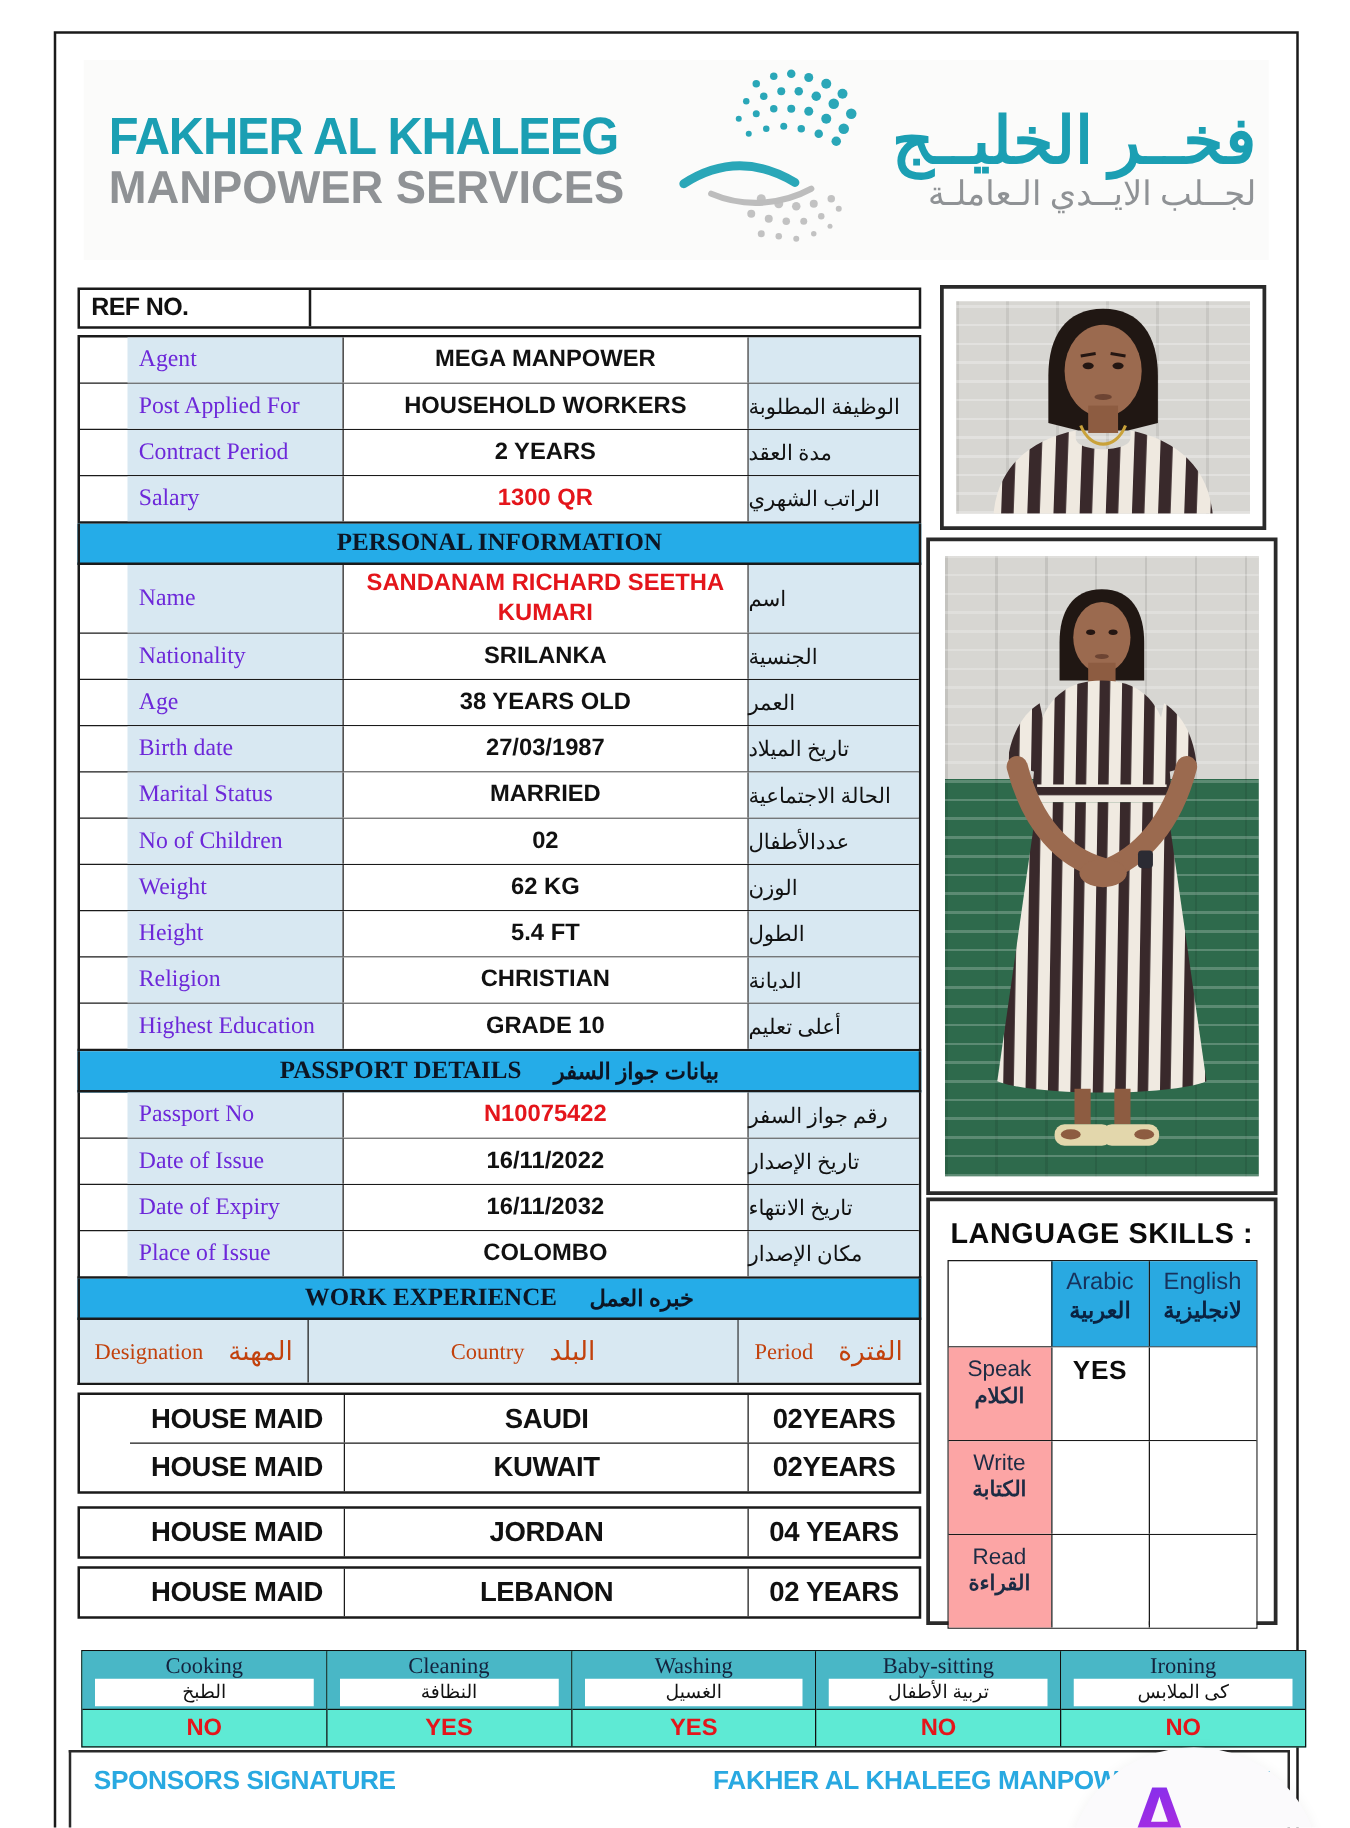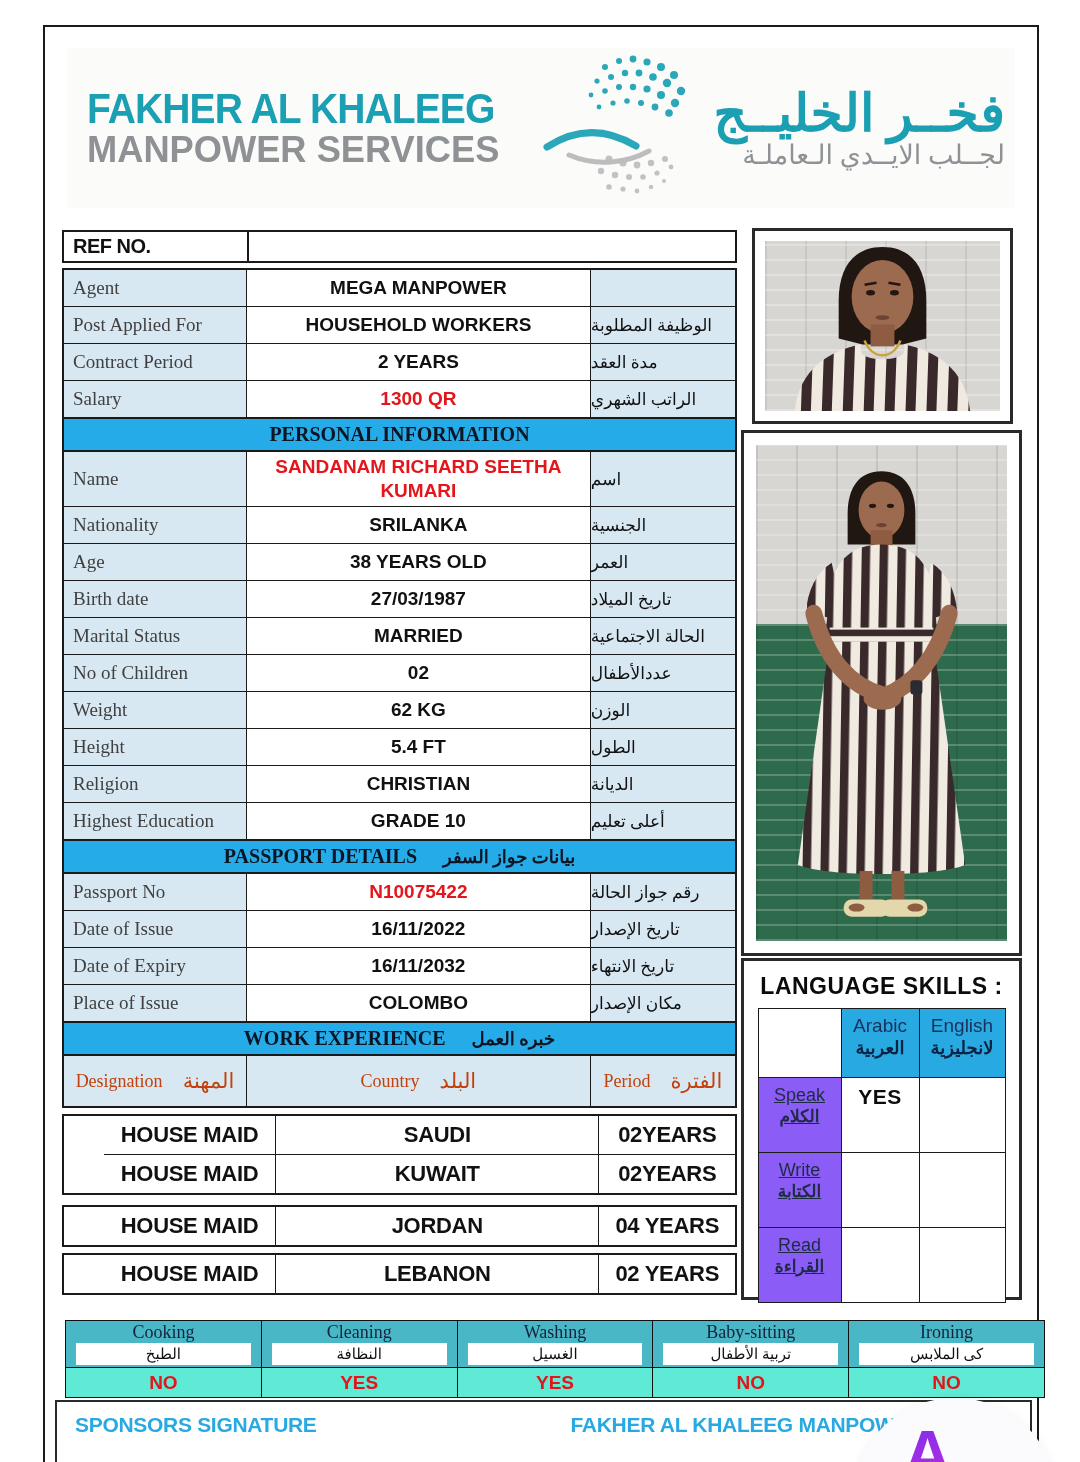--- a/index.html
+++ b/index.html
@@ -23,21 +23,21 @@
   #main-table{left:62px;top:230px;width:675px;}
   .boxed{border:2px solid #1a1a1a;background:#fff;box-sizing:border-box;}
   #ref-row{height:33px;display:flex;margin-bottom:5px;}
   #ref-label{width:183px;display:flex;align-items:center;padding-left:9px;box-sizing:border-box;
              font-family:"Liberation Sans",sans-serif;font-weight:bold;font-size:20px;letter-spacing:-.5px;}
   #ref-value{flex:1;border-left:2px solid #1a1a1a;}
   .trow{display:flex;height:36px;border-top:1.5px solid #1a1a1a;}
   .trow.first{border-top:none;}
   .trow.tall{height:54px;}
   .tcell{display:flex;align-items:center;box-sizing:border-box;}
-  .c-label{width:183px;background:#d8e8f2;padding-left:9px;font-size:19px;color:#404040;}
+  .c-label{width:183px;background:#d8e8f2;padding-left:9px;font-size:19px;color:#6d28d9;margin-left:38px;}
   .c-value{width:347px;background:#fff;justify-content:center;text-align:center;
            font-family:"Liberation Sans",sans-serif;font-weight:bold;font-size:19px;
            border-left:1.5px solid #1a1a1a;border-right:1.5px solid #1a1a1a;line-height:1.25;}
   .c-value span{max-width:300px;}
   .c-ar{width:145px;background:#d8e8f2;justify-content:flex-end;padding-right:9px;font-size:17px;direction:rtl;}
   .red{color:#e4151b;}
   .sec-bar{height:31px;background:#25ace8;display:flex;align-items:center;justify-content:center;
            border:2px solid #1a1a1a;border-top:none;font-weight:bold;font-size:20px;color:#0c1524;gap:26px;}
   .sec-bar .ar{font-size:18px;}
   .stack{border:2px solid #1a1a1a;border-top:none;box-sizing:border-box;}
@@ -81,21 +81,21 @@
   .lang-c{box-sizing:border-box;display:flex;flex-direction:column;align-items:center;
           font-family:"Liberation Sans",sans-serif;}
   .lc0{width:82px;}
   .lc1{width:78px;border-left:1.5px solid #1a1a1a;}
   .lc2{width:86px;border-left:1.5px solid #1a1a1a;}
   .lang-head{height:68px;padding-top:6px;}
   .lang-head.blue{background:#29a9e1;color:#17325c;}
   .lang-head .en{font-size:19px;}
   .lang-head .ar{font-size:18px;font-weight:bold;color:#0a2342;direction:rtl;}
   .lang-body{height:74px;padding-top:7px;}
-  .lang-label{background:#8b5cf6;color:#1d2c44;text-decoration:underline;}
+  .lang-label{background:#fca5a5;color:#1d2c44;}
   .lang-label .en{font-size:18px;}
   .lang-label .ar{font-size:17px;font-weight:bold;direction:rtl;}
   .lang-val{background:#fff;font-weight:bold;font-size:21px;color:#0c0c0c;letter-spacing:.5px;}
   
   #skills{left:65px;top:1320px;width:980px;height:78px;display:flex;border:1.5px solid #111;box-sizing:border-box;background:#5eead4;}
   .skill-col{flex:1;border-left:1.5px solid #111;box-sizing:border-box;display:flex;flex-direction:column;}
   .skill-col.first{border-left:none;}
   .skill-head{height:46px;background:#49b7c6;display:flex;flex-direction:column;align-items:center;box-sizing:border-box;}
   .skill-en{font-size:18px;color:#14233d;line-height:21px;margin-top:1px;}
   .skill-ar{background:#fff;margin:0 10px;align-self:stretch;height:22px;text-align:center;
@@ -292,21 +292,21 @@
   <div class="sec-bar">
     <span>PASSPORT DETAILS</span>
     <span class="ar">بيانات جواز السفر</span>
   </div>
   <div id="t-passport" class="stack">
       <div class="trow first">
         <div class="tcell c-label">Passport No</div>
         <div class="tcell c-value red">
           <span>N10075422</span>
         </div>
-        <div class="tcell c-ar">رقم جواز الحالة</div>
+        <div class="tcell c-ar">رقم جواز السفر</div>
       </div>
       <div class="trow">
         <div class="tcell c-label">Date of Issue</div>
         <div class="tcell c-value">
           <span>16/11/2022</span>
         </div>
         <div class="tcell c-ar">تاريخ الإصدار</div>
       </div>
       <div class="trow">
         <div class="tcell c-label">Date of Expiry</div>

